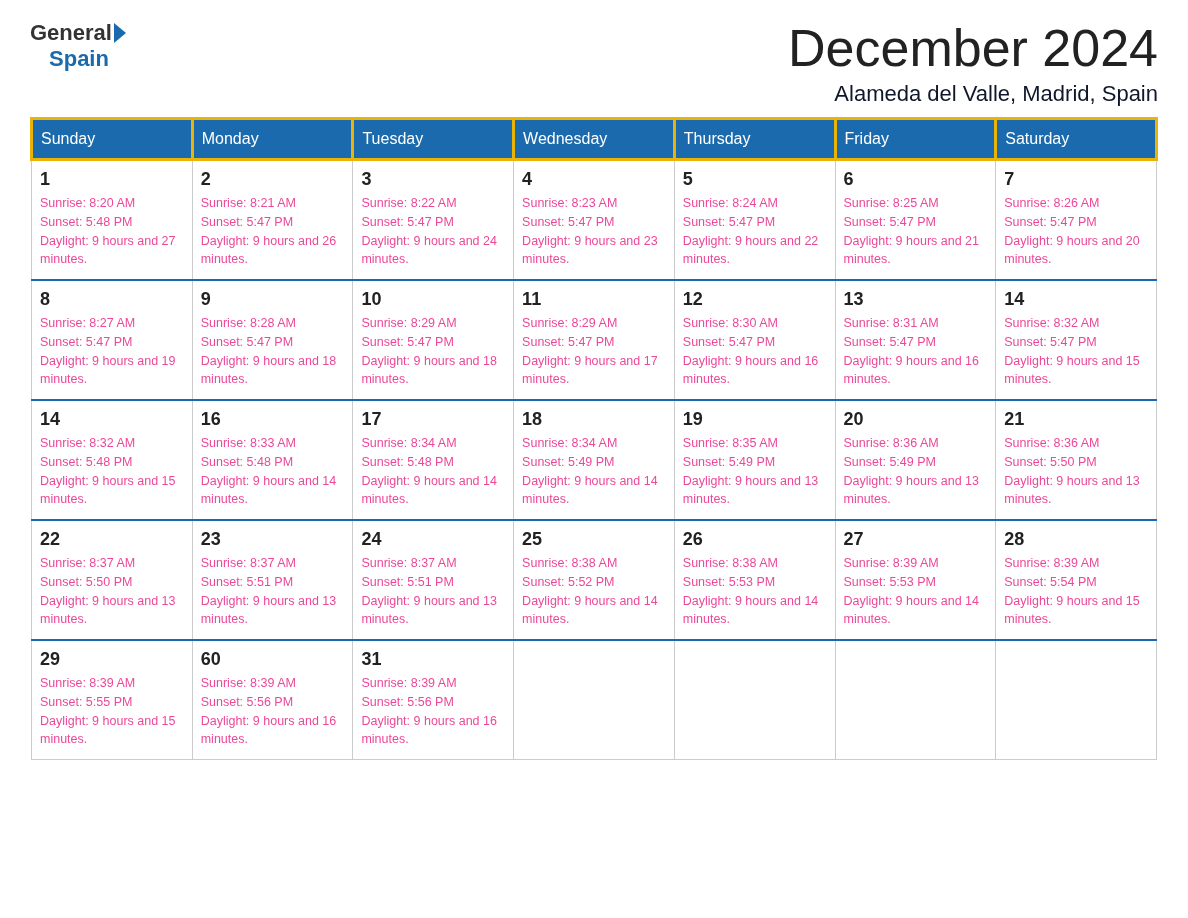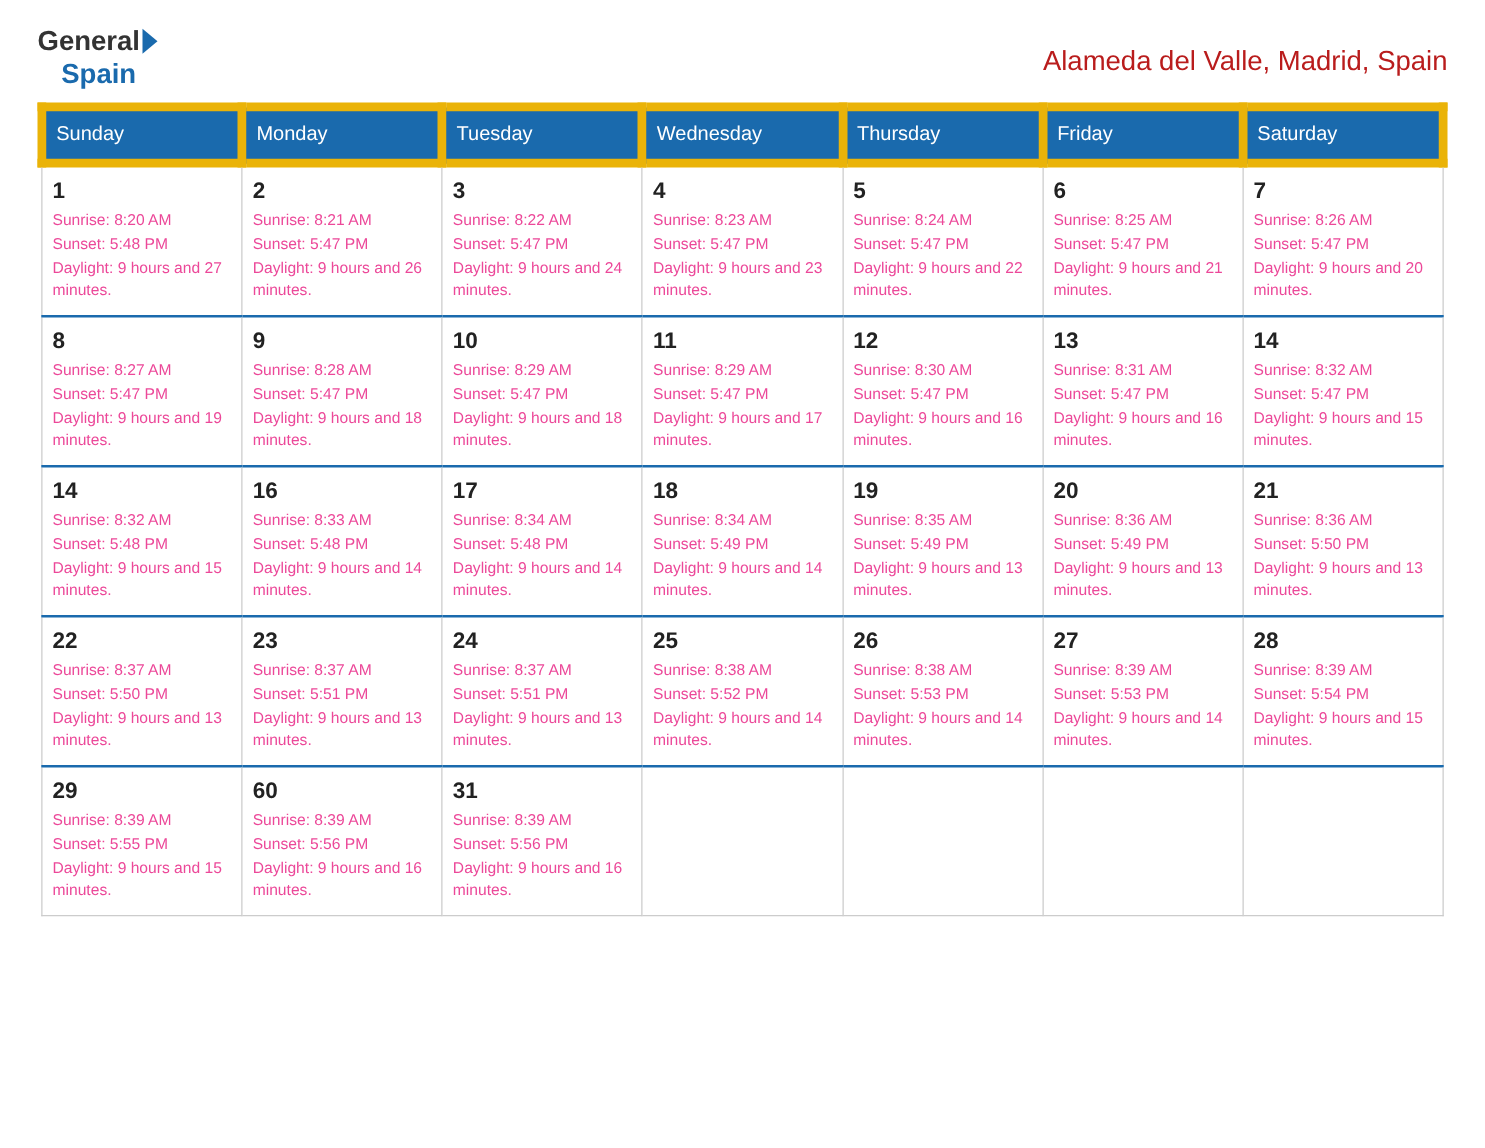--- a/index.html
+++ b/index.html
@@ -41,36 +41,36 @@
     .logo-blue { color: #1a6aad; font-size: 22px; font-weight: bold; }
     .title-area { text-align: right; }
     .month-title {
       font-size: 52px;
       font-weight: normal;
       color: #222;
       line-height: 1.1;
     }
     .location {
       font-size: 22px;
-      color: #b91c1c;
-      margin-top: 16px;
+      color: #0f172a;
+      margin-top: 4px;
     }
     .calendar {
       width: 100%;
       border-collapse: collapse;
       margin-top: 10px;
     }
     .calendar th {
       background-color: #1a6aad;
       color: #fff;
       padding: 10px 8px;
       text-align: left;
       font-size: 16px;
       font-weight: normal;
-      border: 7px solid #eab308;
+      border: 3px solid #eab308;
     }
     .calendar td {
       border: 1px solid #ccc;
       padding: 8px 8px 10px 8px;
       vertical-align: top;
       width: 14.28%;
       font-size: 13px;
       color: #333;
     }
     .day-number {
@@ -100,20 +100,21 @@
 
 <div class="header">
   <div class="logo">
     <div class="logo-text">
       <span class="logo-general">General</span>
       <span class="logo-arrow"></span>
     </div>
     <span class="logo-blue">Spain</span>
   </div>
   <div class="title-area">
+    <div class="month-title">December 2024</div>
     <div class="location">Alameda del Valle, Madrid, Spain</div>
   </div>
 </div>
 
 <table class="calendar">
   <thead>
     <tr>
       <th>Sunday</th>
       <th>Monday</th>
       <th>Tuesday</th>

